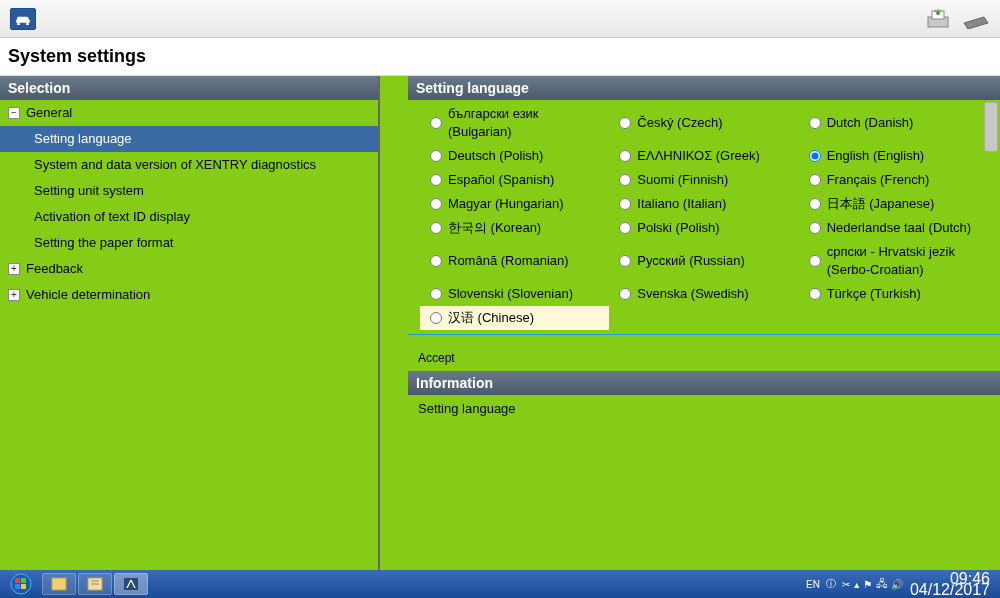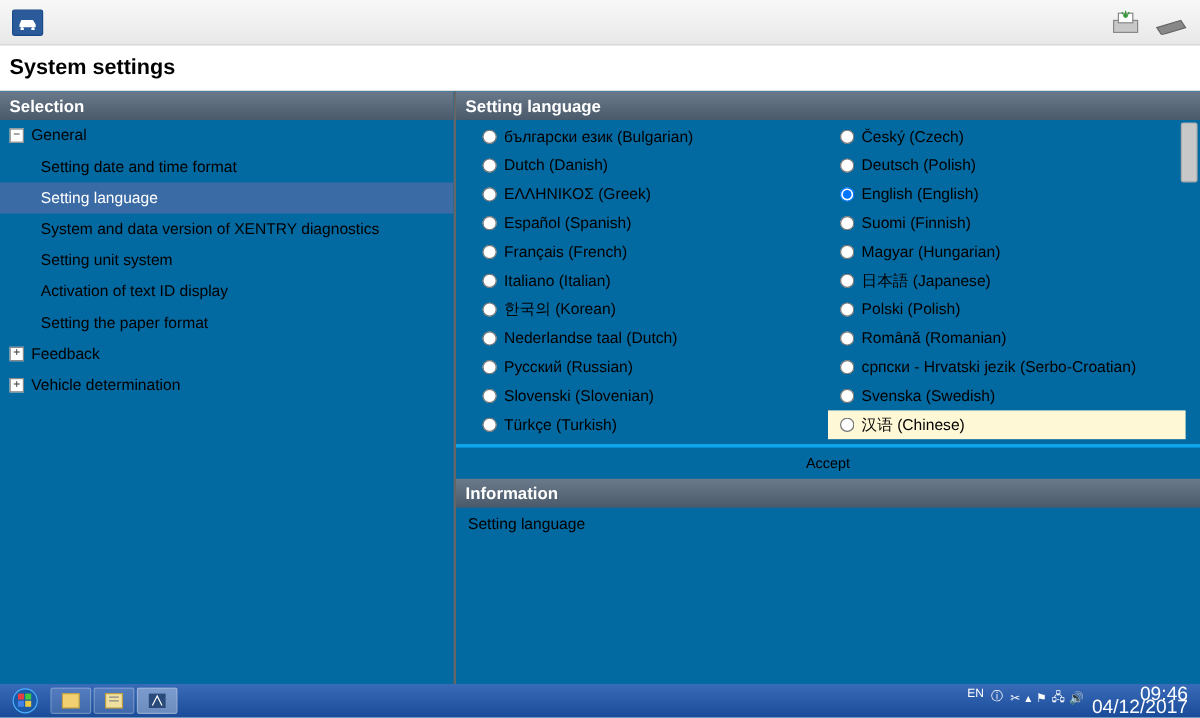--- a/index.html
+++ b/index.html
@@ -39,21 +39,22 @@
       font-size: 18px;
       font-weight: bold;
       padding: 8px 8px;
       background: #fff;
       border-bottom: 1px solid #ddd;
     }
     .main {
       display: flex;
       flex: 1;
       overflow: hidden;
-      background: #0369a1;
+      background: #84cc16;
+      gap: 28px;
     }
     .left-panel {
       width: 380px;
       border-right: 2px solid #666;
       display: flex;
       flex-direction: column;
       overflow: hidden;
     }
     .panel-header {
       background: linear-gradient(#6b7a8a, #4a5a6a);
@@ -94,40 +95,40 @@
       overflow: hidden;
     }
     .lang-area {
       flex: 0 0 auto;
       overflow-y: auto;
       padding-bottom: 2px;
       position: relative;
     }
     .lang-grid {
       display: grid;
-      grid-template-columns: 1fr 1fr;
+      grid-template-columns: 1fr 1fr 1fr;
       padding: 2px 12px;
     }
     .lang-cell {
       display: flex;
       align-items: center;
       gap: 6px;
       padding: 3px 10px;
       font-size: 13px;
       line-height: 18px;
     }
     .lang-cell input[type=radio] {
       width: 12px; height: 12px;
     }
     .lang-cell.highlight { background: #fff8d6; }
     .accept-bar {
       display: flex;
-      justify-content: center;
-      padding: 6px 10px 6px;
-      border-top: 3px solid #0ea5e9;
+      justify-content: flex-start;
+      padding: 16px 10px 6px;
+      border-top: 1px solid #0ea5e9;
     }
     .accept-btn {
       font-size: 12px;
       background: none;
       border: none;
       cursor: pointer;
     }
     .info-panel {
       flex: 1;
       display: flex;
@@ -161,21 +162,21 @@
     }
     .task-icons { display: flex; gap: 2px; margin-left: 4px; }
     .task-icon {
       width: 34px; height: 22px;
       background: rgba(255,255,255,0.15);
       border: 1px solid rgba(255,255,255,0.25);
       border-radius: 2px;
       display: flex; align-items: center; justify-content: center;
     }
     .task-icon.active { background: rgba(255,255,255,0.35); }
-    .tray { margin-left: auto; display: flex; align-items: flex-start; gap: 6px; padding-right: 6px; }
+    .tray { margin-left: auto; display: flex; align-items: center; gap: 6px; padding-right: 6px; }
     .tray-mini { display: flex; gap: 4px; align-items: center; }
     .tray-mini span { font-size: 10px; }
     .clock { text-align: right; line-height: 11px; font-size: 16px; }
   </style>
 </head>
 <body>
 
 <div class="topbar">
   <div class="topbar-left">
     <div class="car-icon">
@@ -204,23 +205,20 @@
 <div class="page-title">System settings</div>
 
 <div class="main">
 
   <div class="left-panel">
     <div class="panel-header">Selection</div>
     <div class="tree" id="tree">
         <div class="tree-row level-0">
           <span class="tree-toggle">−</span>
           <span>General</span>
-        </div>
-        <div class="tree-row level-1">
-          <span>Setting date and time format</span>
         </div>
         <div class="tree-row level-1 selected">
           <span>Setting language</span>
         </div>
         <div class="tree-row level-1">
           <span>System and data version of XENTRY diagnostics</span>
         </div>
         <div class="tree-row level-1">
           <span>Setting unit system</span>
         </div>

